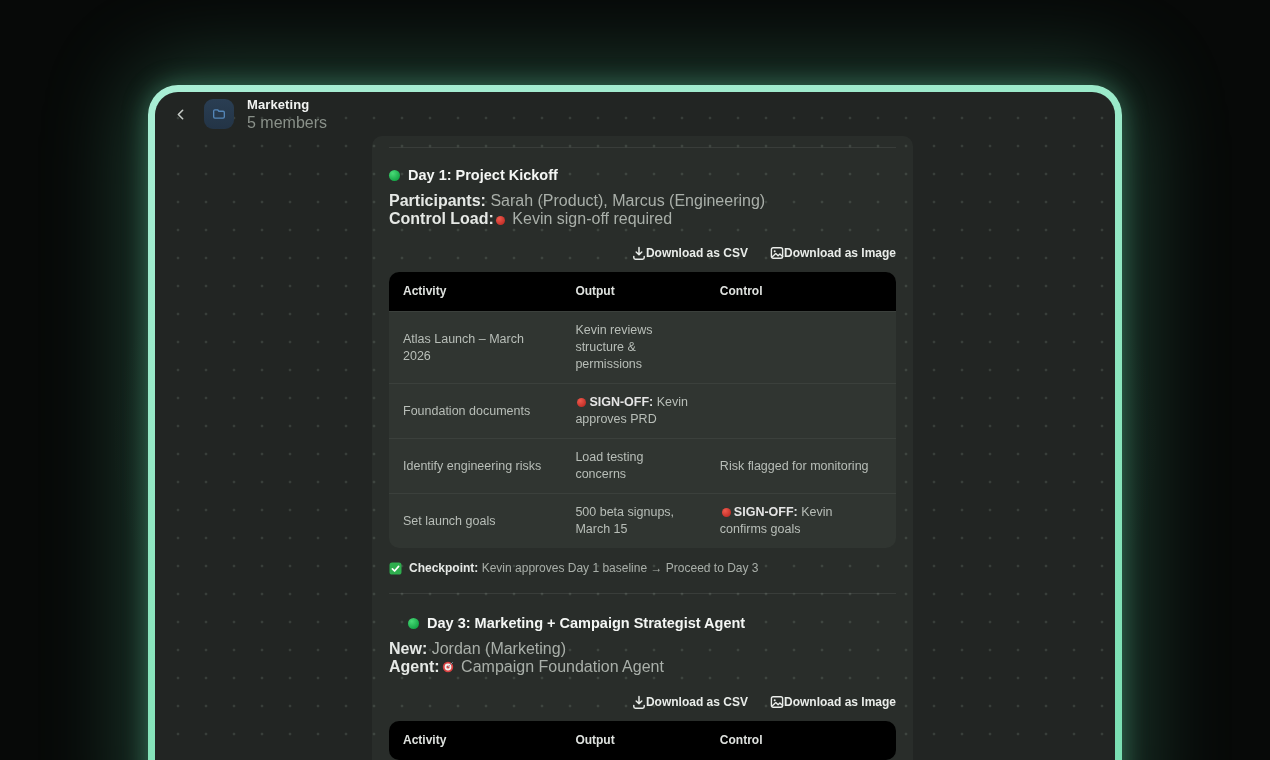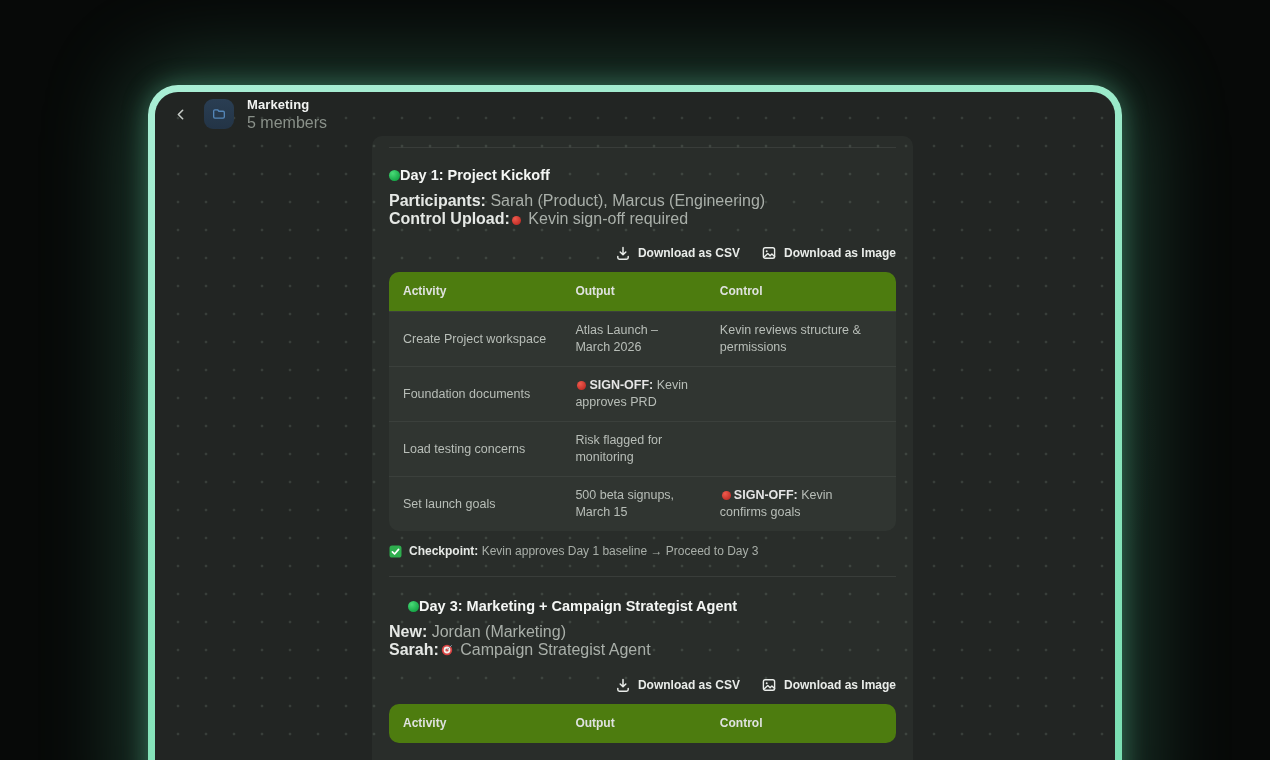--- a/index.html
+++ b/index.html
@@ -56,21 +56,21 @@
     background:rgba(235,248,240,0.038);
     border-radius:10px 10px 0 0;
     padding:0 17px;
     overflow:hidden;
   }
   .hr { border:none; border-top:1px solid rgba(255,255,255,0.08); }
   .hr.top { margin-top:11px; }
   .hr.between { margin-top:18px; }
 
   .section-title {
-    display:flex; align-items:center; 
+    display:flex; align-items:center; gap:8px;
     font-size:14.5px; font-weight:700; color:#f4f6f4;
   }
   .section-title.first { margin-top:19px; }
   .section-title.later { margin-top:21px;margin-left:19px; }
   .status-dot {
     width:11px; height:11px; border-radius:50%;
     background:radial-gradient(circle at 34% 30%, #49da77, #17a848 72%);
     flex:0 0 auto;
   }
   .meta { margin-top:9px; }
@@ -82,35 +82,35 @@
   }
   .inline-dot.red    { background:radial-gradient(circle at 34% 30%, #ef5a4d, #c22f28 75%); }
   .inline-dot.yellow { background:radial-gradient(circle at 34% 30%, #f4ce52, #d9a324 75%); }
   .inline-icon { display:inline-block; vertical-align:-1.5px; margin:0 3px 0 2px; }
 
   .downloads {
     display:flex; justify-content:flex-end; align-items:center; gap:22px;
     margin-top:19px; margin-bottom:12px;
   }
   .dl-btn {
-    display:flex; align-items:center; gap:8px;
+    display:flex; align-items:center; gap:0;
     font-size:12px; font-weight:600; color:#e9ece9;
     background:none; border:none; cursor:pointer;
     font-family:"Liberation Sans", sans-serif;
   }
   .dl-btn svg { flex:0 0 auto; }
 
   .tbl { border-radius:10px; overflow:hidden; background:#30353​1; background:#303531; }
   .tbl-row {
     display:grid; grid-template-columns:34% 28.5% 37.5%;
     align-items:center;
     border-bottom:1px solid #3b403c;
   }
   .tbl-row:last-child { border-bottom:none; }
-  .tbl-row.head { background:#4d7c0f; }
+  .tbl-row.head { background:#000000; }
   .tbl .cell { padding:10px 14px; font-size:12.5px; line-height:17px; color:#b8beb8; }
   .tbl-row.head .cell { font-size:12px; font-weight:700; color:#dfe2df; padding:11px 14px; }
   .cell b { color:#e5e5e5; font-weight:700; }
   .cell .inline-dot { width:9px; height:9px; }
 
   .checkpoint {
     margin-top:13px;
     display:flex; align-items:center; gap:7px;
     font-size:12px; color:#a9afa9;
   }
@@ -151,21 +151,21 @@
         <div class="section-title first">
           <span class="status-dot"></span>
           <span>Day 1: Project Kickoff</span>
         </div>
         <div class="meta">
           <div class="meta-line">
             <b>Participants:</b>
             <span>Sarah (Product), Marcus (Engineering)</span>
           </div>
           <div class="meta-line">
-            <b>Control Upload:</b><span class="inline-dot red"></span>
+            <b>Control Load:</b><span class="inline-dot red"></span>
             <span>Kevin sign-off required</span>
           </div>
         </div>
 
         <div class="downloads">
           <button class="dl-btn">
             <span style="display:flex;">
               <svg width="14" height="14" viewBox="0 0 14 14" fill="none" stroke="currentColor" stroke-width="1.5" stroke-linecap="round" stroke-linejoin="round">
                   <path d="M7 1.6v7M4.2 6l2.8 2.8L9.8 6"></path>
                   <path d="M1.8 10.6v1a1.6 1.6 0 0 0 1.6 1.6h7.2a1.6 1.6 0 0 0 1.6-1.6v-1"></path>
@@ -185,29 +185,29 @@
           </button>
         </div>
 
         <div class="tbl">
           <div class="tbl-row head">
             <div class="cell">Activity</div>
             <div class="cell">Output</div>
             <div class="cell">Control</div>
           </div>
           <div class="tbl-row">
-            <div class="cell">Create Project workspace</div>
             <div class="cell">Atlas Launch – March 2026</div>
             <div class="cell">Kevin reviews structure &amp; permissions</div>
           </div>
           <div class="tbl-row">
             <div class="cell">Foundation documents</div>
             <div class="cell"><span class="inline-dot red"></span><b>SIGN-OFF:</b> <span>Kevin approves PRD</span></div>
           </div>
           <div class="tbl-row">
+            <div class="cell">Identify engineering risks</div>
             <div class="cell">Load testing concerns</div>
             <div class="cell">Risk flagged for monitoring</div>
           </div>
           <div class="tbl-row">
             <div class="cell">Set launch goals</div>
             <div class="cell">500 beta signups, March 15</div>
             <div class="cell"><span class="inline-dot red"></span><b>SIGN-OFF:</b> <span>Kevin confirms goals</span></div>
           </div>
         </div>
 
@@ -228,27 +228,27 @@
         <div class="section-title later">
           <span class="status-dot"></span>
           <span>Day 3: Marketing + Campaign Strategist Agent</span>
         </div>
         <div class="meta">
           <div class="meta-line">
             <b>New:</b>
             <span>Jordan (Marketing)</span>
           </div>
           <div class="meta-line">
-            <b>Sarah:</b><span class="inline-icon"><svg width="12" height="12" viewBox="0 0 12 12">
+            <b>Agent:</b><span class="inline-icon"><svg width="12" height="12" viewBox="0 0 12 12">
                   <circle cx="6" cy="6" r="5.2" fill="#d94242"></circle>
                   <circle cx="6" cy="6" r="3.4" fill="#f3f1ec"></circle>
                   <circle cx="6" cy="6" r="1.6" fill="#d94242"></circle>
                   <path d="M6 6l4.4-4.4" stroke="#8fa3ad" stroke-width="1" stroke-linecap="round"></path>
                 </svg></span>
-            <span>Campaign Strategist Agent</span>
+            <span>Campaign Foundation Agent</span>
           </div>
         </div>
 
         <div class="downloads" style="margin-top:18px;">
           <button class="dl-btn">
             <span style="display:flex;">
               <svg width="14" height="14" viewBox="0 0 14 14" fill="none" stroke="currentColor" stroke-width="1.5" stroke-linecap="round" stroke-linejoin="round">
                   <path d="M7 1.6v7M4.2 6l2.8 2.8L9.8 6"></path>
                   <path d="M1.8 10.6v1a1.6 1.6 0 0 0 1.6 1.6h7.2a1.6 1.6 0 0 0 1.6-1.6v-1"></path>
                 </svg>

